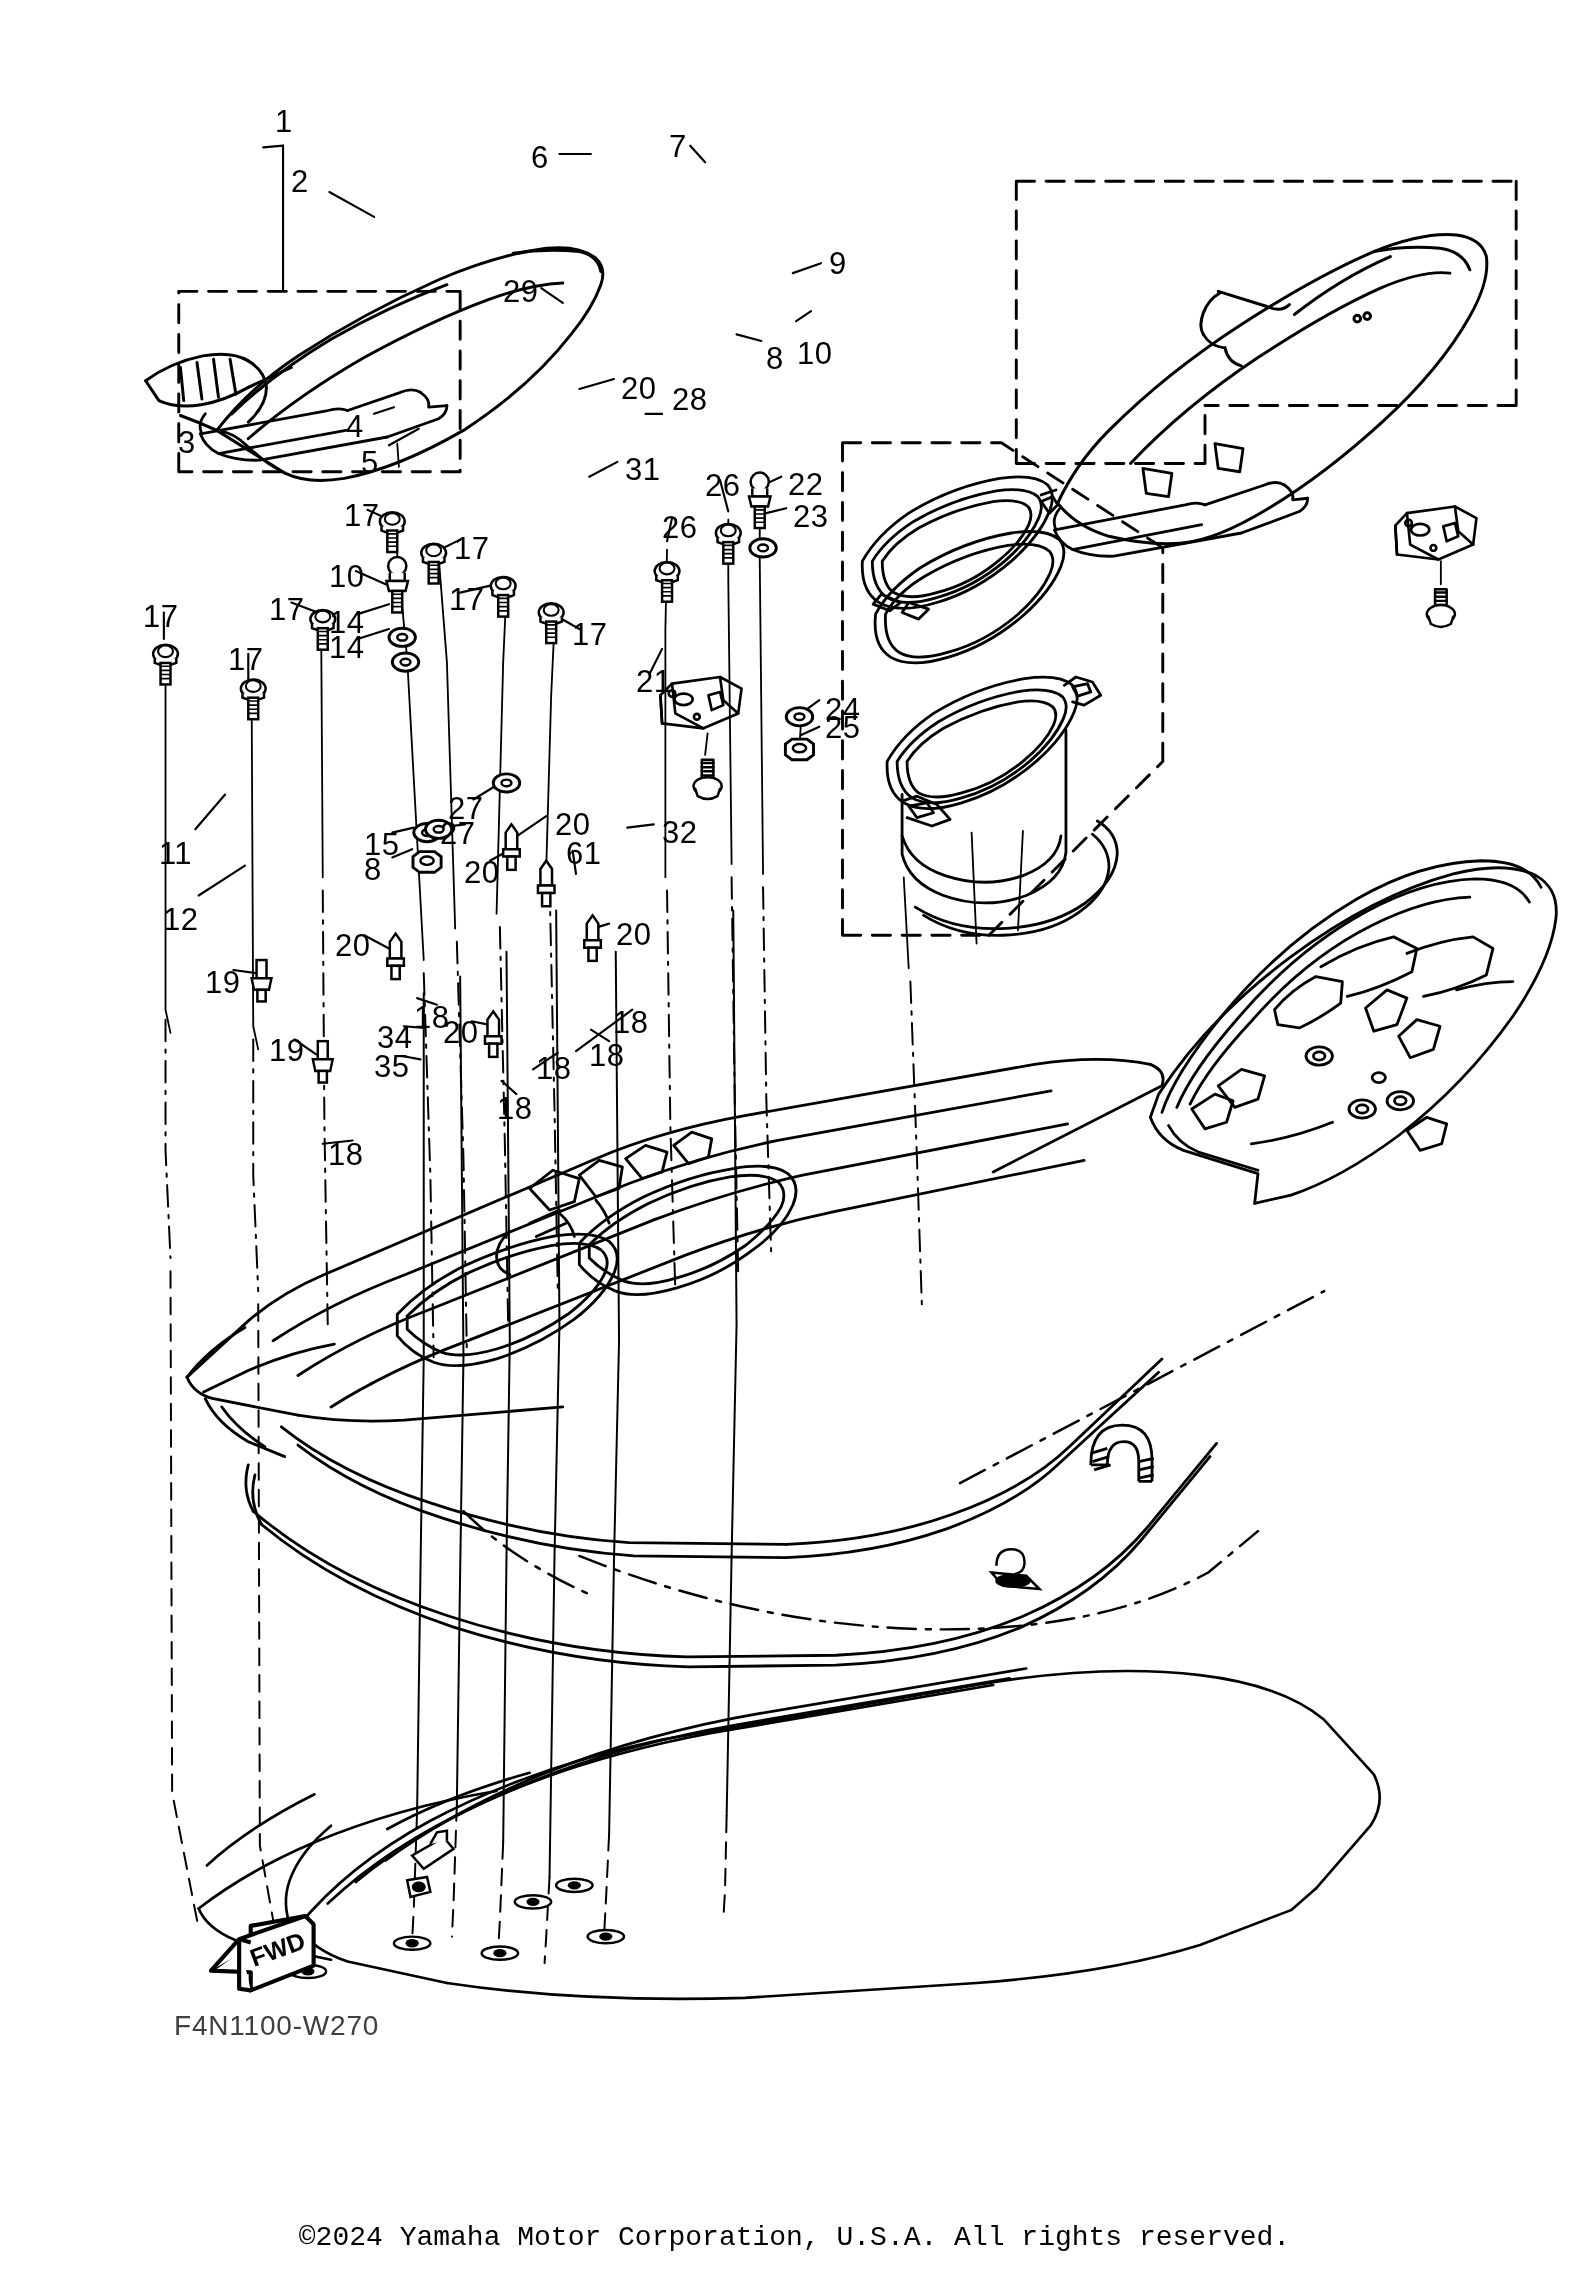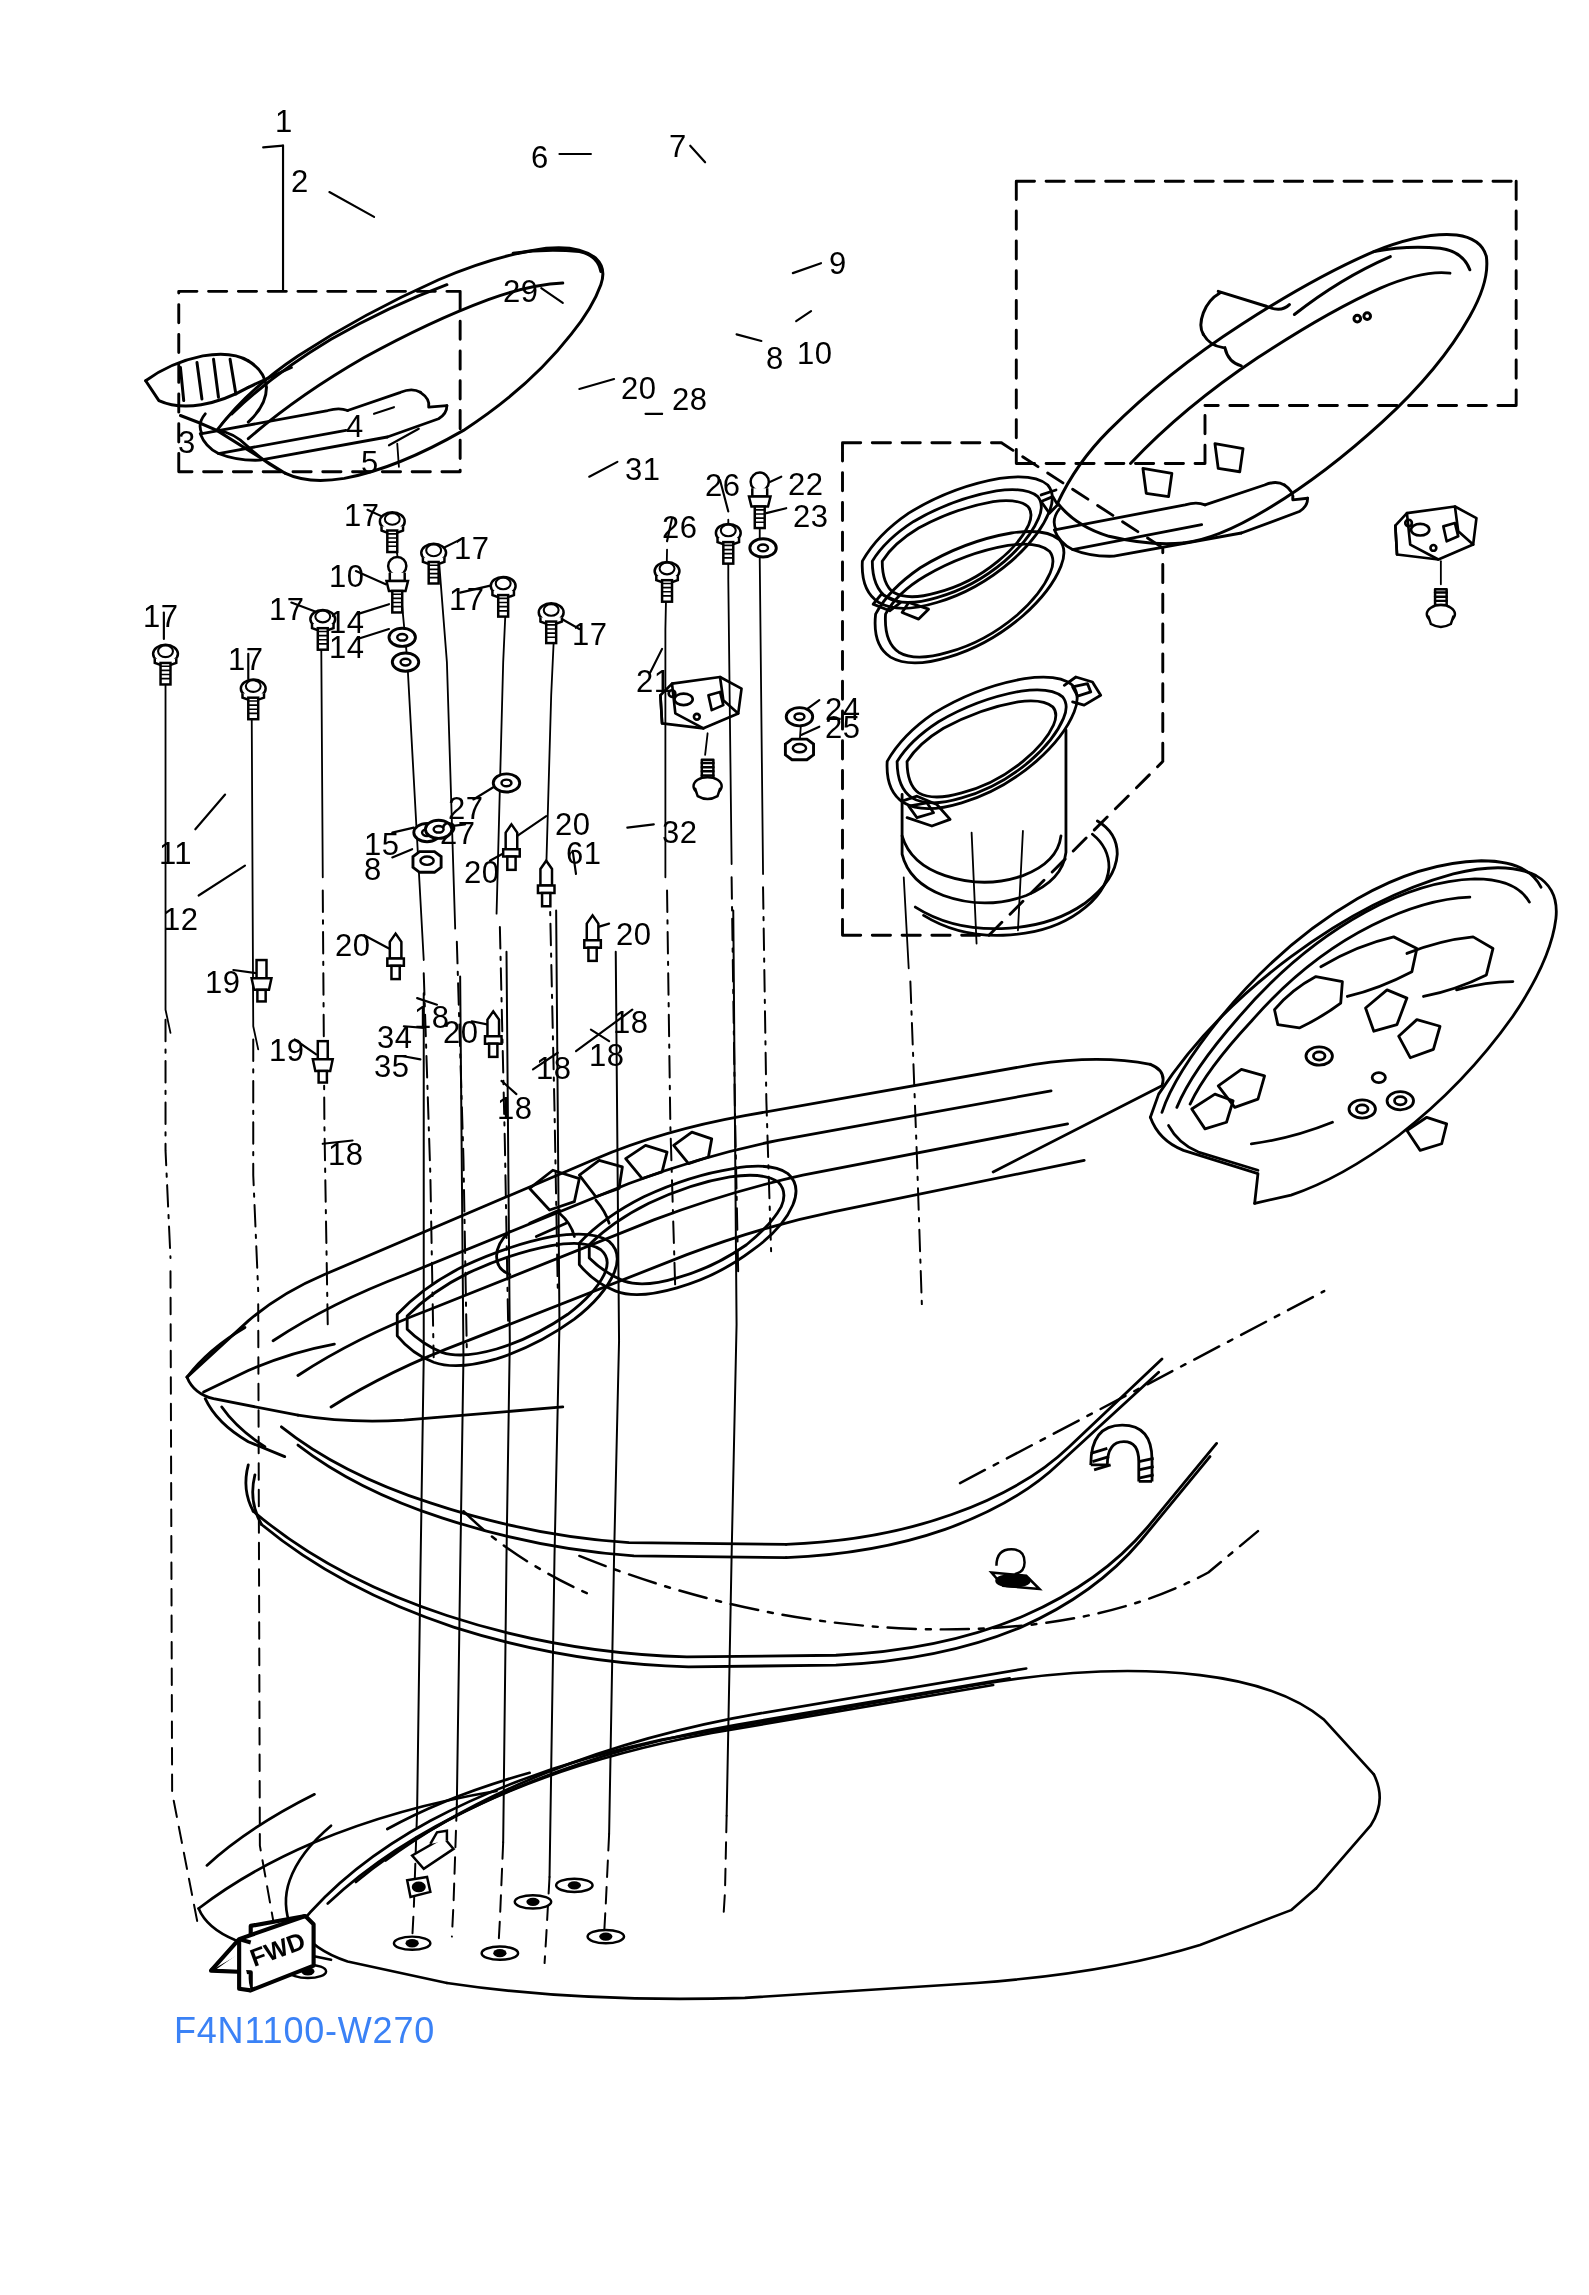--- a/index.html
+++ b/index.html
@@ -6,21 +6,21 @@
   html,body{margin:0;padding:0;background:#ffffff;}
   body{width:1589px;height:2295px;position:relative;overflow:hidden;
        font-family:"Liberation Sans",sans-serif;color:#000;}
   #sheet{position:absolute;left:0;top:0;width:1589px;height:2295px;}
   svg.layer{position:absolute;left:0;top:0;width:1589px;height:2295px;
             overflow:visible;pointer-events:none;}
   .callout{position:absolute;font-family:"Liberation Sans",sans-serif;
            font-size:31px;font-weight:400;line-height:1;color:#000;
            letter-spacing:0.4px;white-space:nowrap;}
   .diagcode{position:absolute;font-family:"Liberation Sans",sans-serif;
-            font-size:36px;color:#3b82f6;letter-spacing:0.8px;white-space:nowrap;}
+            font-size:28px;color:#404040;letter-spacing:0.8px;white-space:nowrap;}
   .copyright{position:absolute;left:0;top:2222px;width:1589px;text-align:center;
              font-family:"Liberation Mono","DejaVu Sans Mono",monospace;
              font-size:28px;letter-spacing:0px;color:#000;white-space:nowrap;}
   .fwdwrap{position:absolute;left:201px;top:1911px;width:116px;height:91px;}
 </style>
 </head>
 <body>
 
 <div id="sheet">
 
@@ -602,15 +602,16 @@
       <path d="M126 6 L46 34 L12 72"></path>
       <path d="M46 34 L46 94 L60 96"></path>
       <path d="M46 34 L60 38"></path>
     </g>
     <text x="96" y="56" font-family="'Liberation Sans',sans-serif" font-size="30" font-weight="bold" fill="#000" text-anchor="middle" transform="rotate(-20 96 56)">FWD</text>
   </svg>
 </div>
 
 <div class="diagcode" style="left:174px;top:2010px">F4N1100-W270</div>
 
+<div class="copyright">©2024 Yamaha Motor Corporation, U.S.A. All rights reserved.</div>
 
 </div>
 
 
 </body></html>

